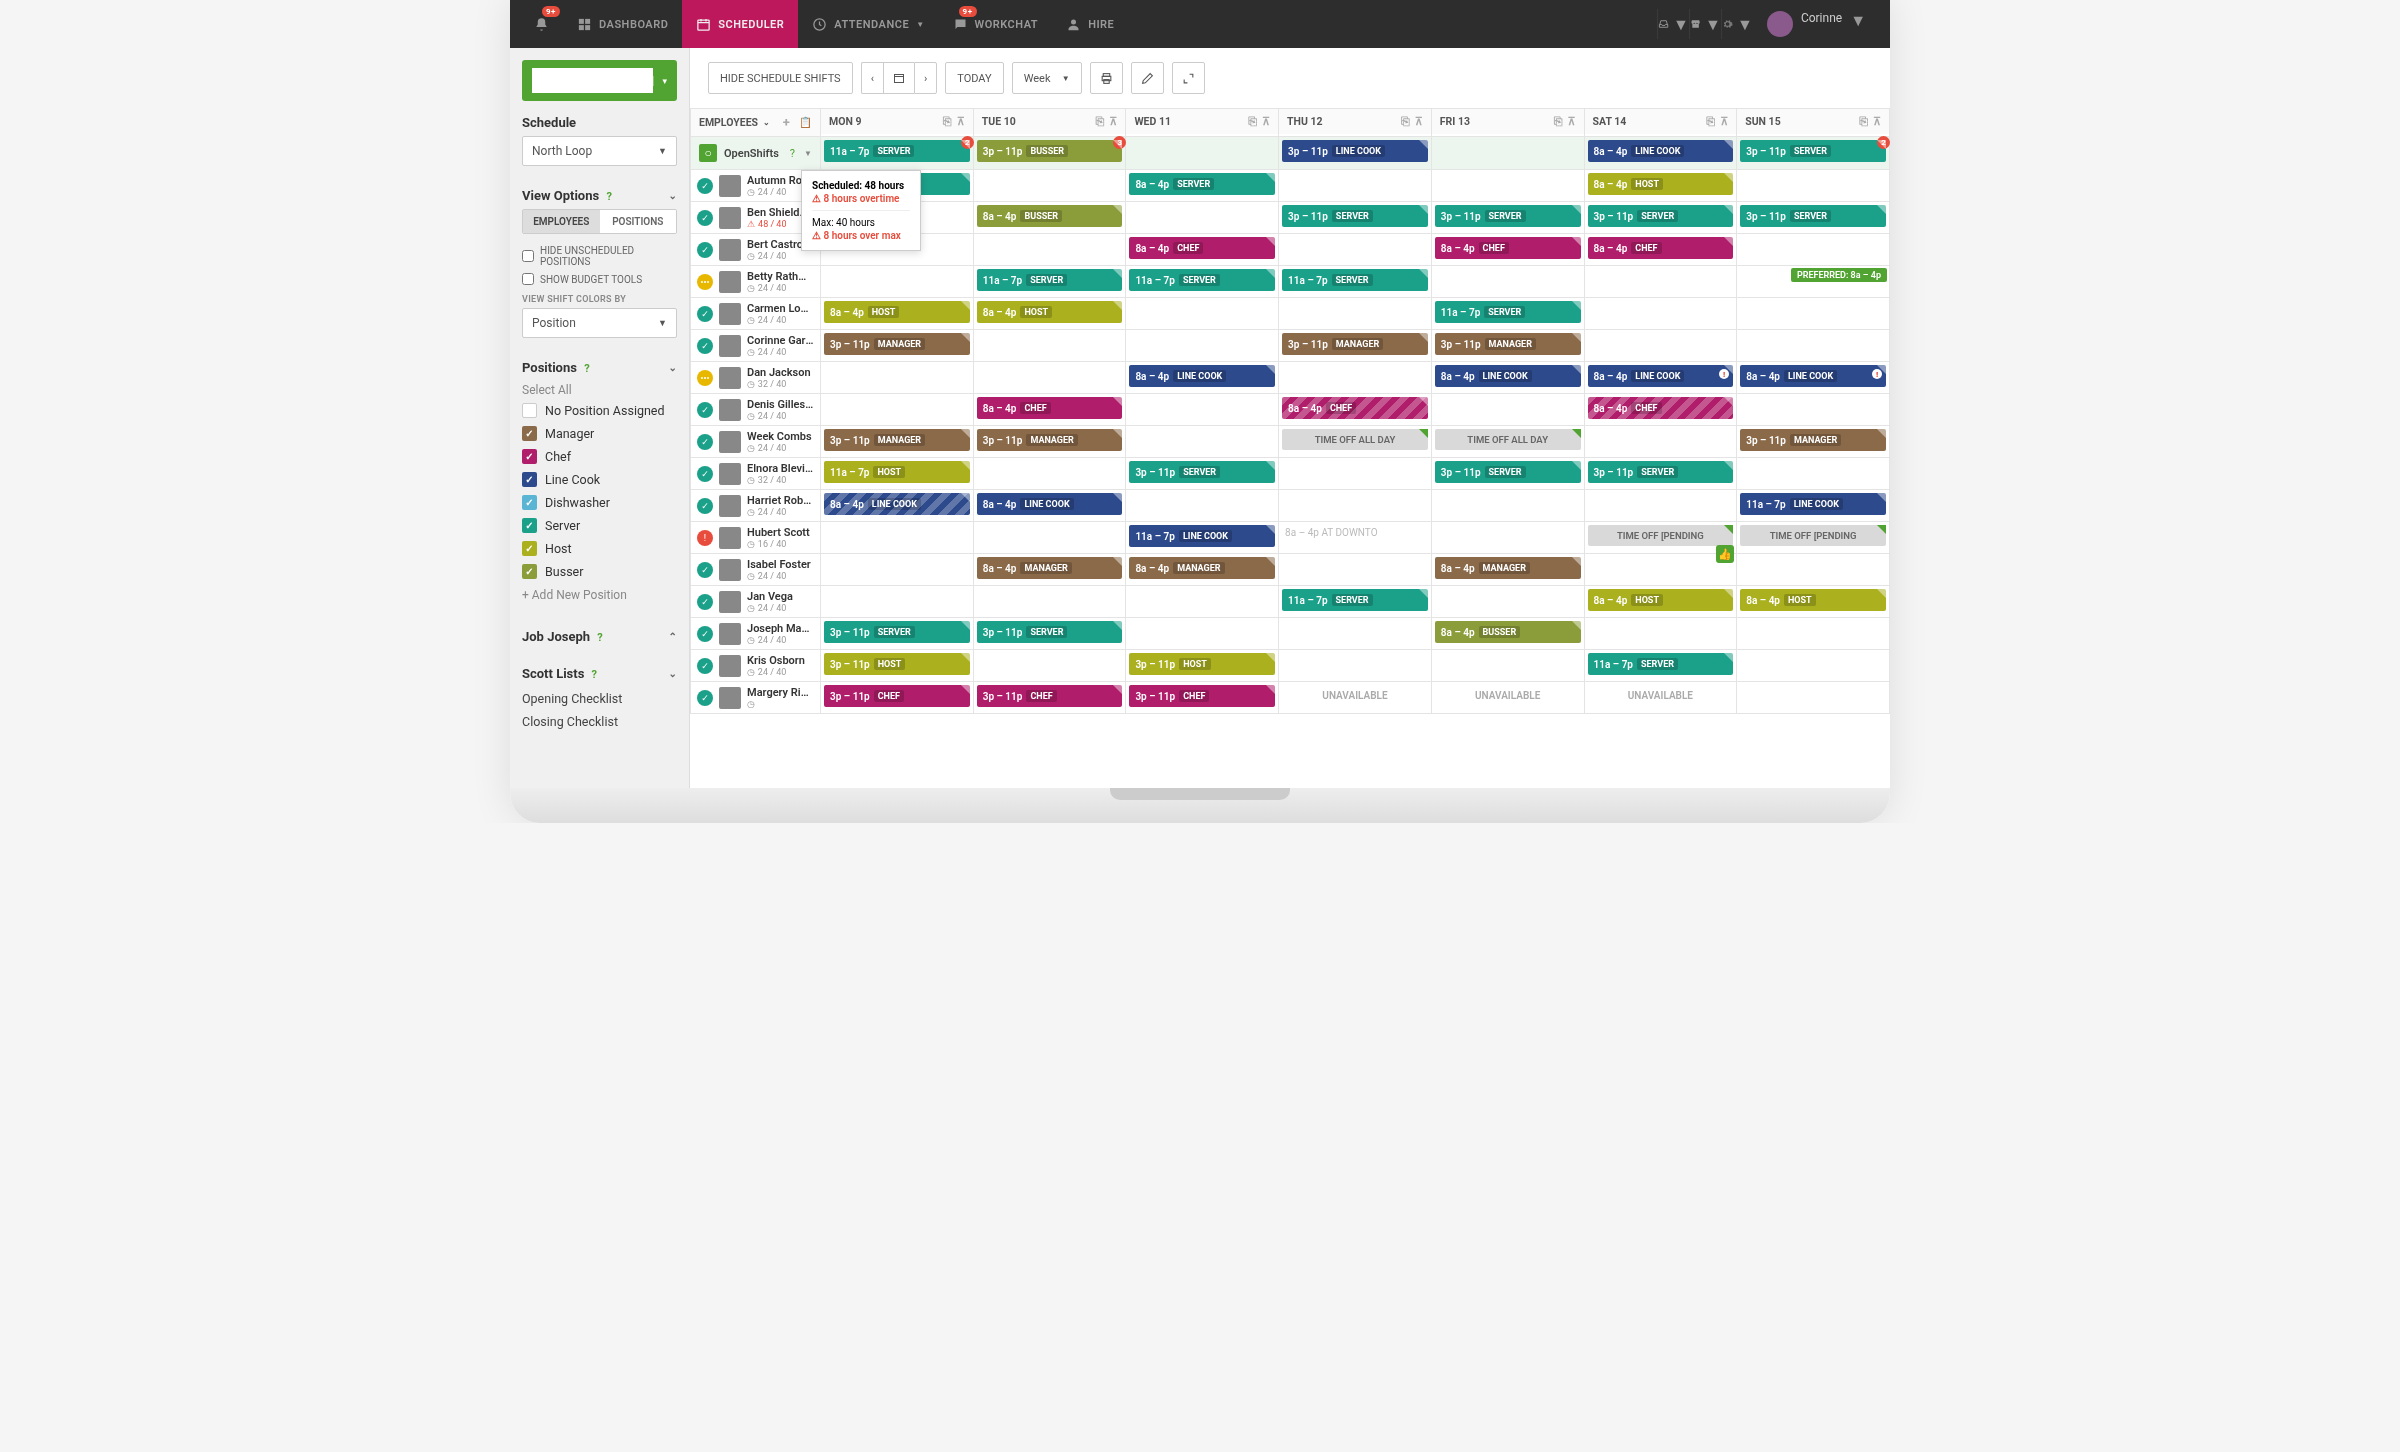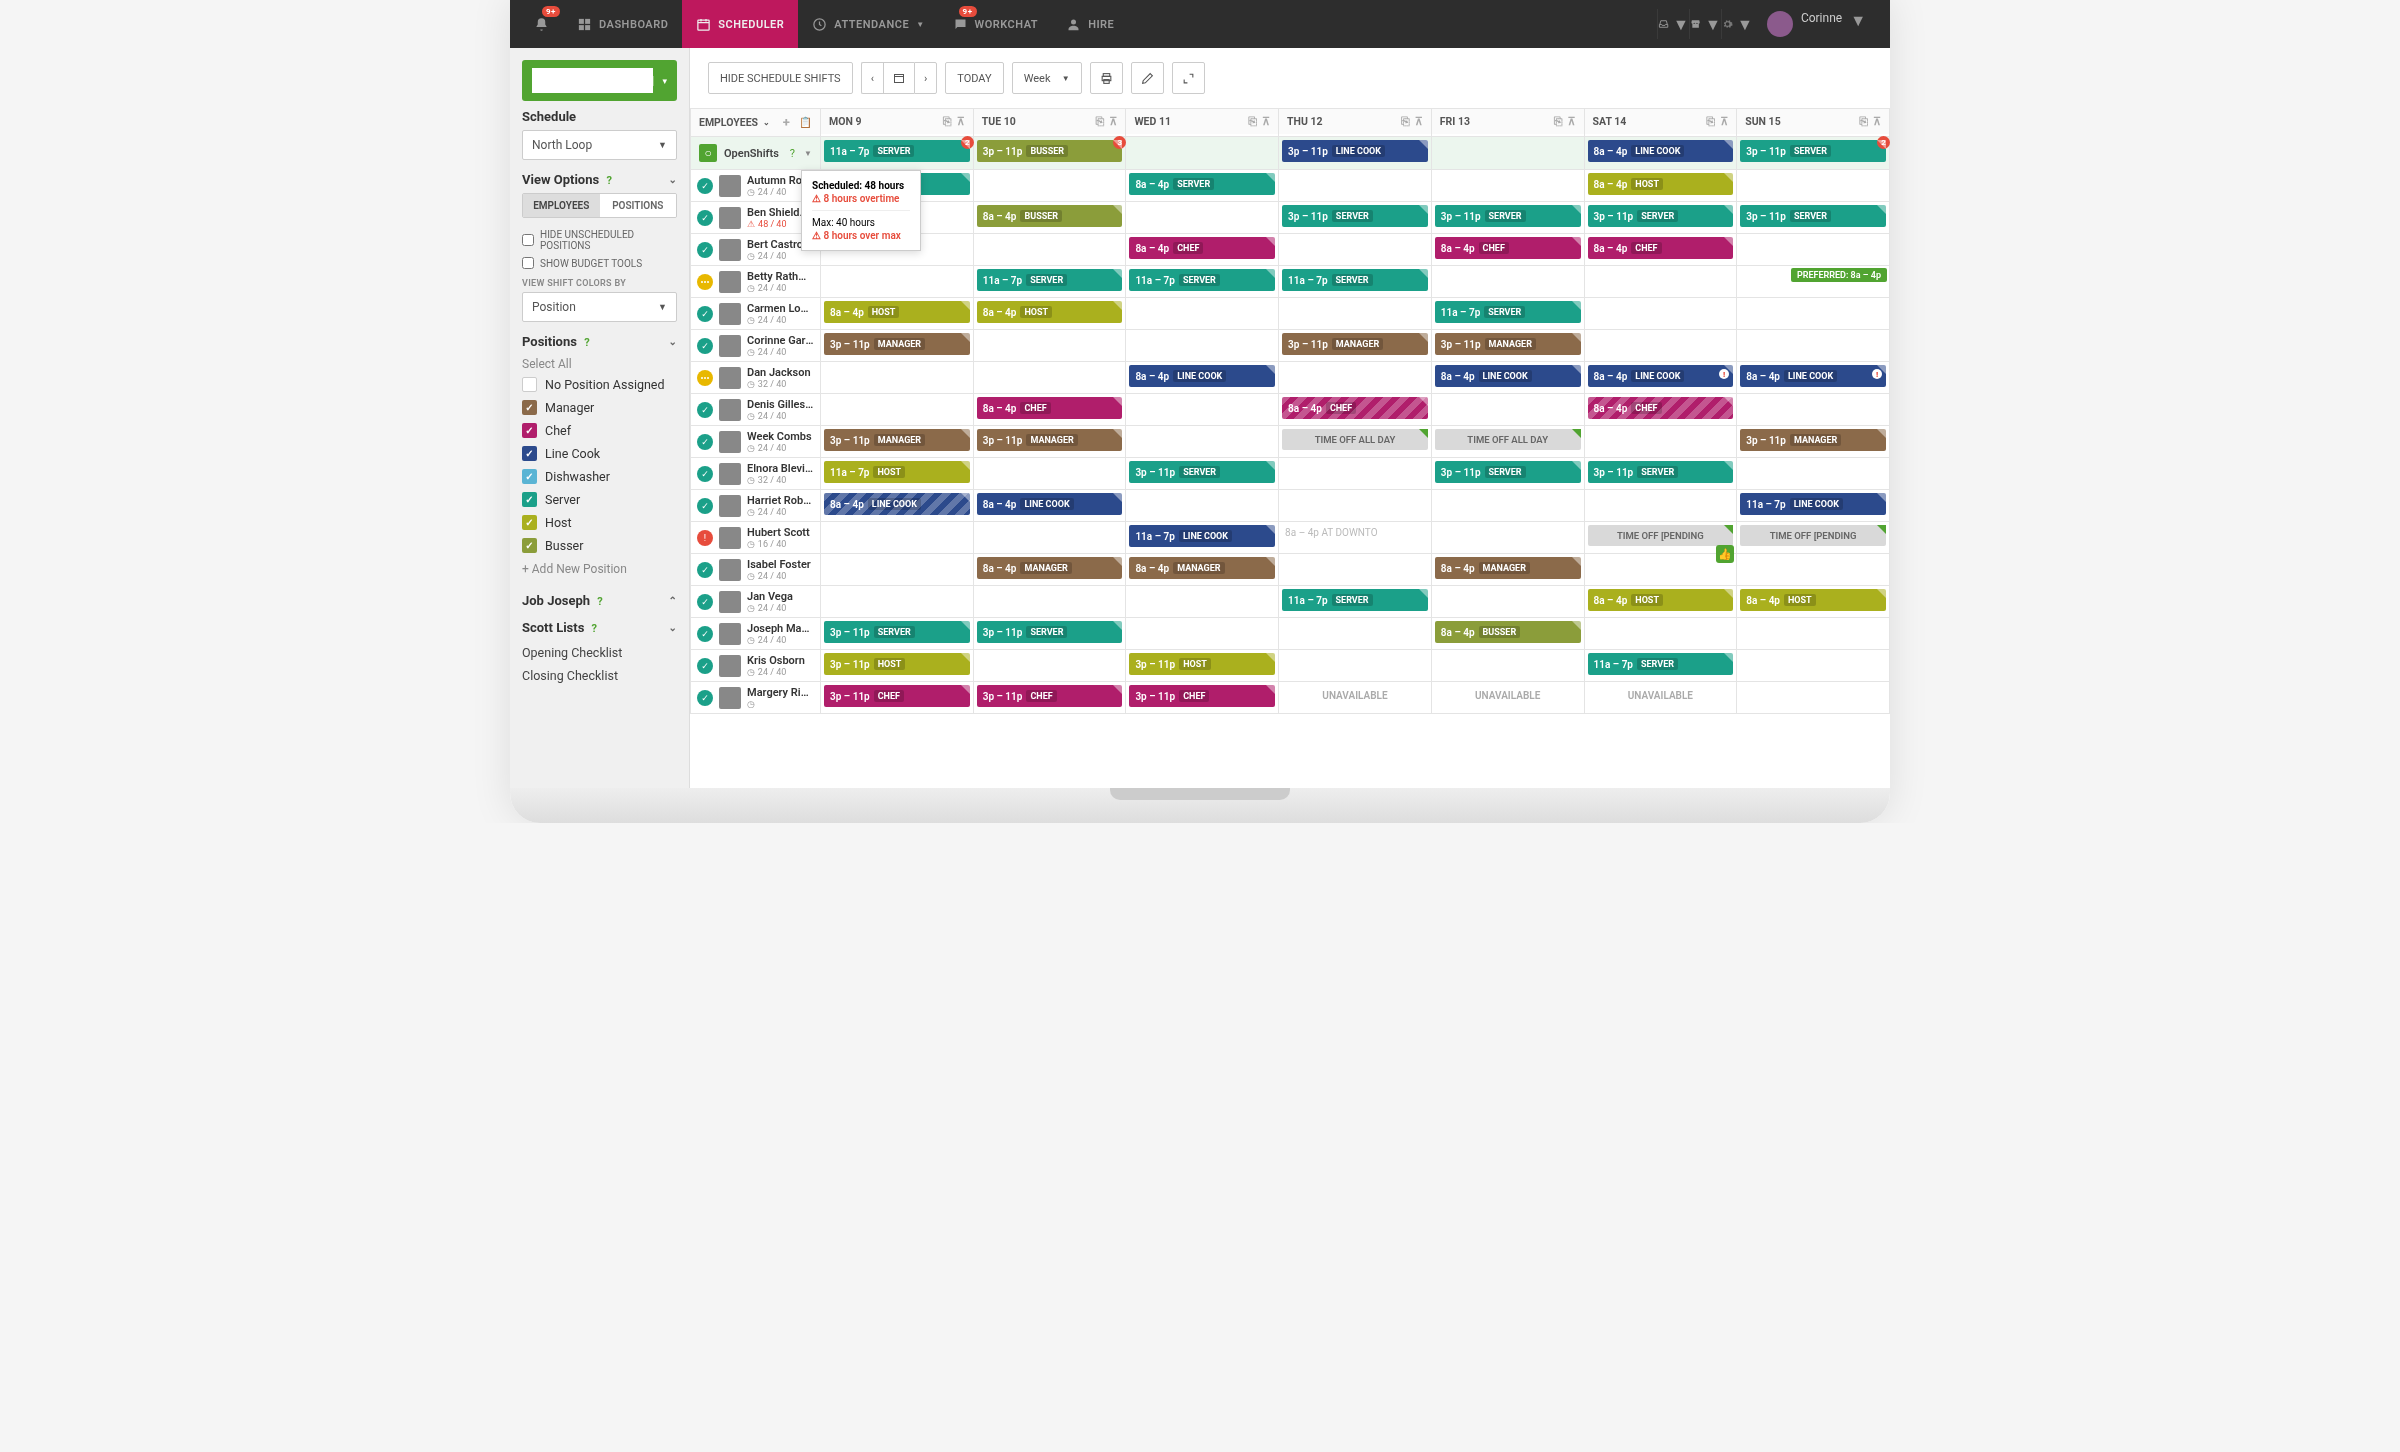--- a/index.html
+++ b/index.html
@@ -16,27 +16,27 @@
 .topnav .icon-square{width:32px;height:30px;display:flex;align-items:center;justify-content:center;cursor:pointer;border-left:1px solid #3a3a3a;gap:4px}
 .topnav .bell{position:relative;padding:0 14px}
 .badge-red{position:absolute;top:6px;left:22px;background:#e74c3c;color:#fff;font-size:8px;font-weight:700;border-radius:8px;padding:1px 4px}
 .user-area{display:flex;gap:8px;padding:0 14px;cursor:pointer}
 .user-area .avatar{width:26px;height:26px;border-radius:50%;background:#8b5a8c}
 .nav-icon{width:15px;height:15px;display:inline-block}
 
 
 .content{display:flex;height:740px}
 .sidebar{width:180px;background:#f0f0f0;border-right:1px solid #ddd;padding:12px;overflow-y:auto;font-size:12px}
-.publish-btn{background:#51a431;color:#fff;border-radius:3px;padding:8px 10px;margin-bottom:8px;cursor:pointer;display:flex;align-items:center;position:relative}
+.publish-btn{background:#51a431;color:#fff;border-radius:3px;padding:8px 10px;margin-bottom:14px;cursor:pointer;display:flex;align-items:center;position:relative}
 .publish-btn .main{flex:1}
 .publish-btn .title{font-weight:700;font-size:11.5px;letter-spacing:.3px}
 .publish-btn .sub{font-size:10px;opacity:.9}
 .publish-btn .drop{border-left:1px solid rgba(255,255,255,.3);padding-left:8px;font-size:9px}
 
-.side-section{margin-bottom:12px}
+.side-section{margin-bottom:22px}
 .side-head{font-size:13px;font-weight:700;color:#333;margin-bottom:6px;display:flex;align-items:center;justify-content:space-between}
 .help-icon{color:#51a431;font-size:11px;margin-left:4px}
 .chev{color:#666;font-size:10px}
 .select-box{background:#fff;border:1px solid #ccc;border-radius:2px;padding:7px 9px;font-size:12px;color:#555;display:flex;justify-content:space-between;align-items:center;cursor:pointer}
 .toggle-group{display:flex;border:1px solid #ccc;border-radius:2px;overflow:hidden;margin-bottom:8px}
 .toggle-btn{flex:1;padding:6px;font-size:10px;font-weight:600;text-align:center;background:#fff;color:#666;cursor:pointer}
 .toggle-btn.active{background:#ddd;color:#444}
 .side-check{display:flex;align-items:center;gap:6px;padding:3px 0;font-size:10px;color:#666}
 .side-check input{width:12px;height:12px}
 .side-lbl{font-size:9px;color:#888;font-weight:600;margin:6px 0 4px;letter-spacing:.3px}

